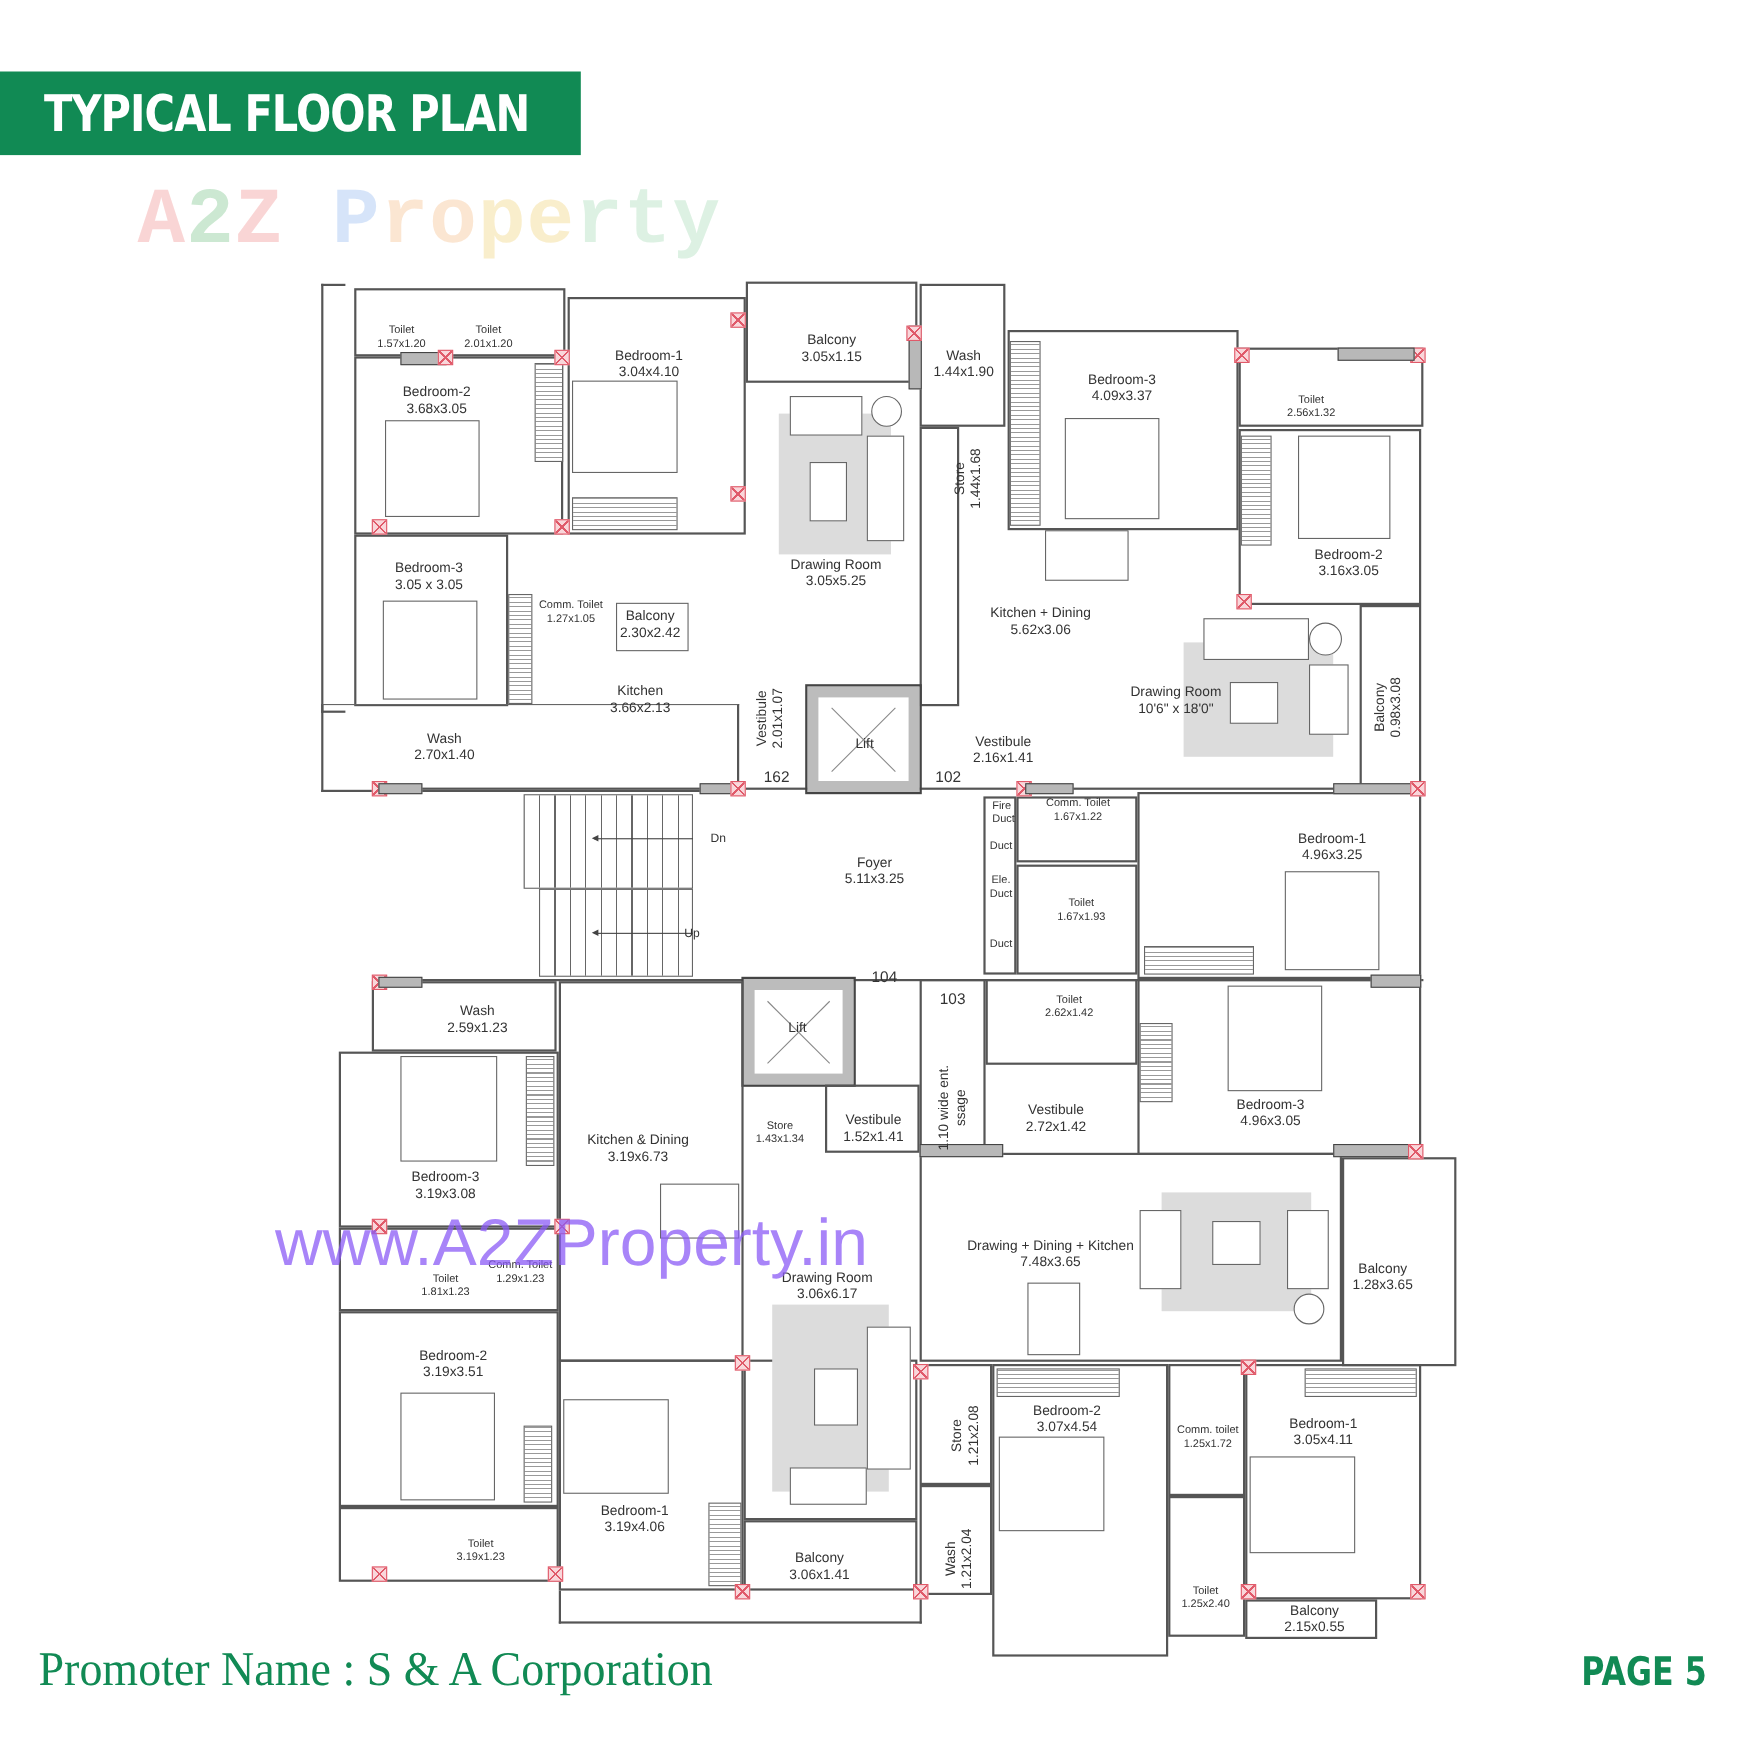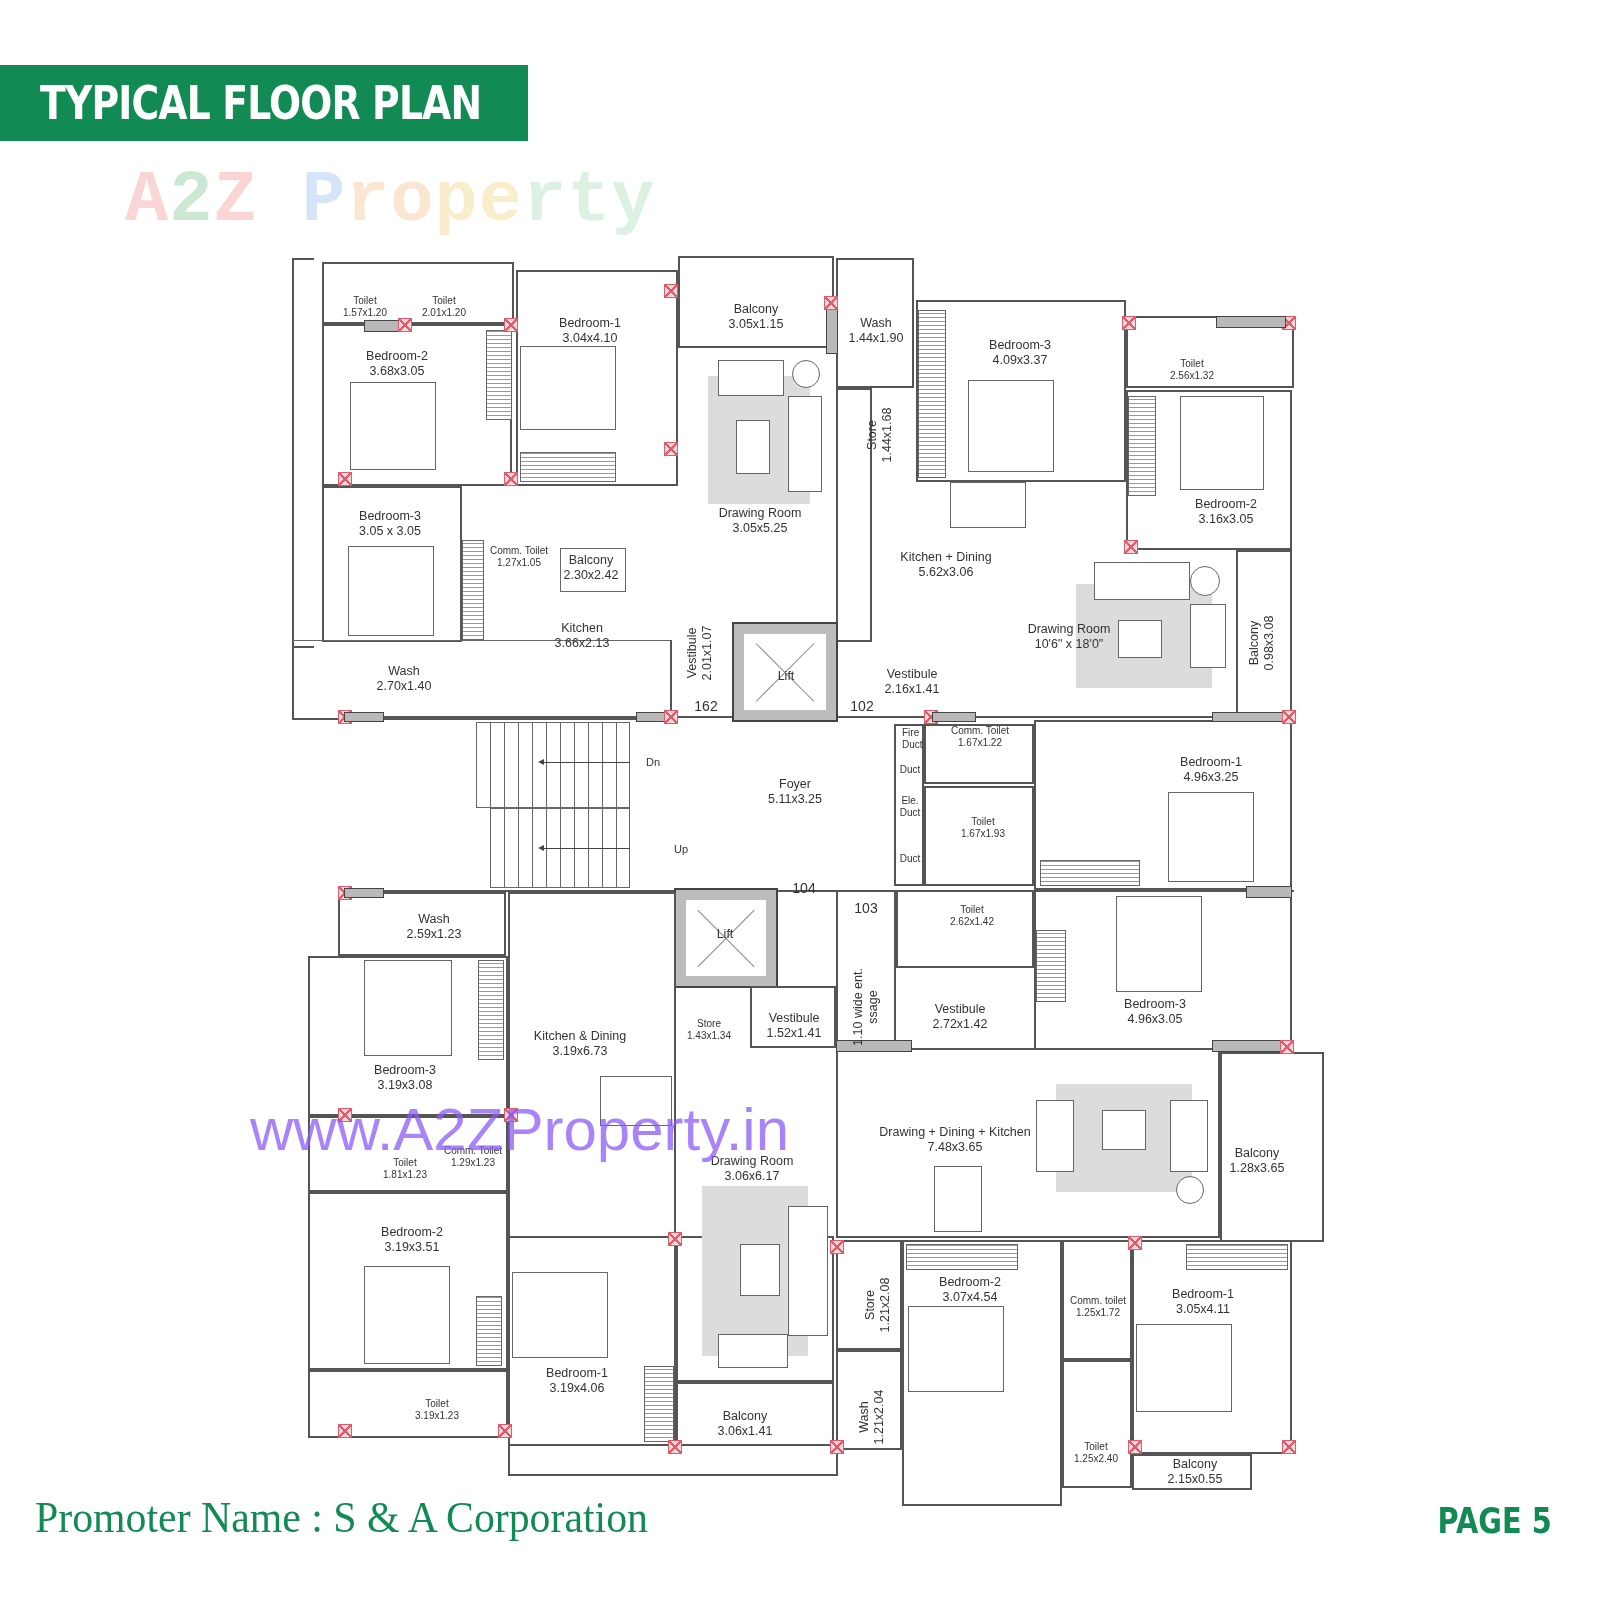--- a/index.html
+++ b/index.html
@@ -62,21 +62,21 @@
   <div class="wall" style="left:1126px;top:390px;width:166px;height:160px;"></div>
   <div class="wall" style="left:1236px;top:550px;width:56px;height:168px;"></div>
   <div class="wall" style="left:836px;top:388px;width:36px;height:254px;"></div>
 
   <div class="wall" style="left:380px;top:716px;width:914px;height:176px;border-left:none;border-right:none;"></div>
   <div class="stairs" style="left:476px;top:722px;width:154px;height:86px;"></div>
   <div class="stairs" style="left:490px;top:808px;width:140px;height:80px;"></div>
   <div class="arrow" style="left:540px;top:762px;width:90px;"></div>
   <div class="arrow" style="left:540px;top:848px;width:90px;"></div>
   <span class="stair-tag" style="left:646px;top:756px;">Dn</span>
-  <span class="stair-tag" style="left:674px;top:843px;">Up</span>
+  <span class="stair-tag" style="left:622px;top:843px;">Up</span>
   <div class="lift" style="left:734px;top:624px;width:102px;height:96px;"></div>
   <div class="lift" style="left:676px;top:890px;width:100px;height:96px;"></div>
   <div class="wall" style="left:894px;top:724px;width:30px;height:162px;"></div>
   <div class="wall" style="left:924px;top:724px;width:110px;height:60px;"></div>
   <div class="wall" style="left:924px;top:786px;width:110px;height:100px;"></div>
   <div class="wall" style="left:1034px;top:720px;width:258px;height:170px;"></div>
 
   <div class="wall" style="left:338px;top:892px;width:168px;height:64px;"></div>
   <div class="wall" style="left:308px;top:956px;width:200px;height:160px;"></div>
   <div class="wall" style="left:508px;top:892px;width:168px;height:346px;"></div>

